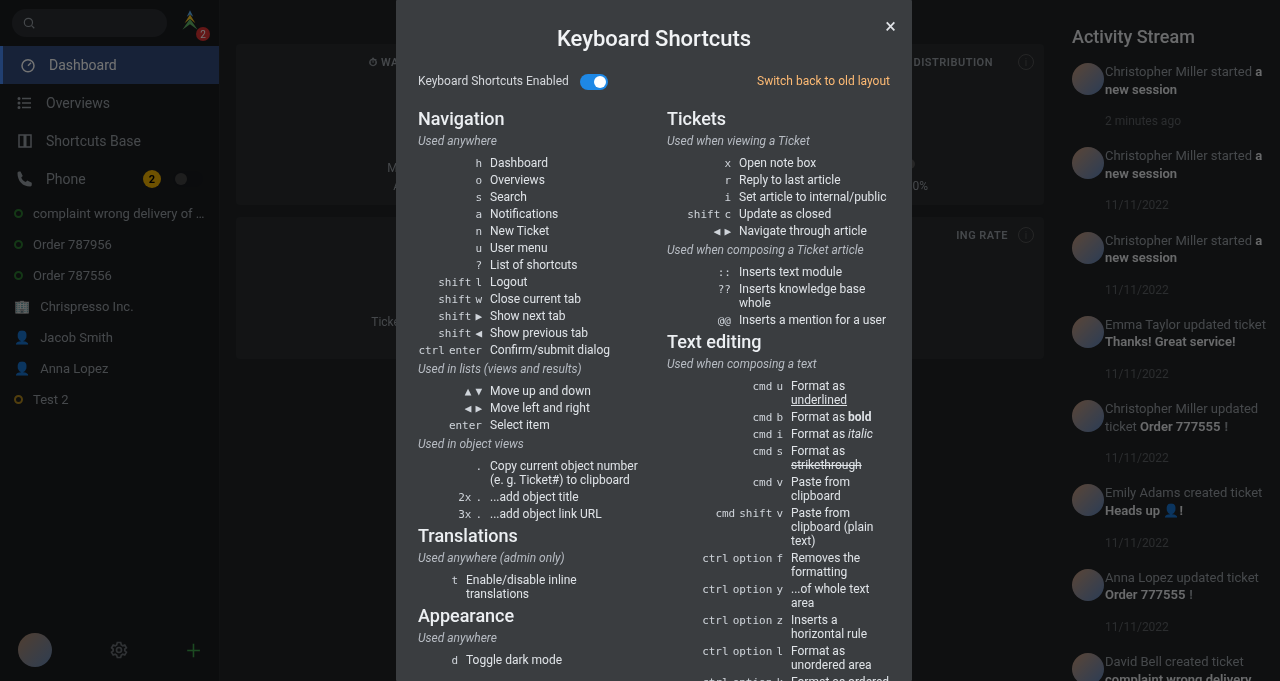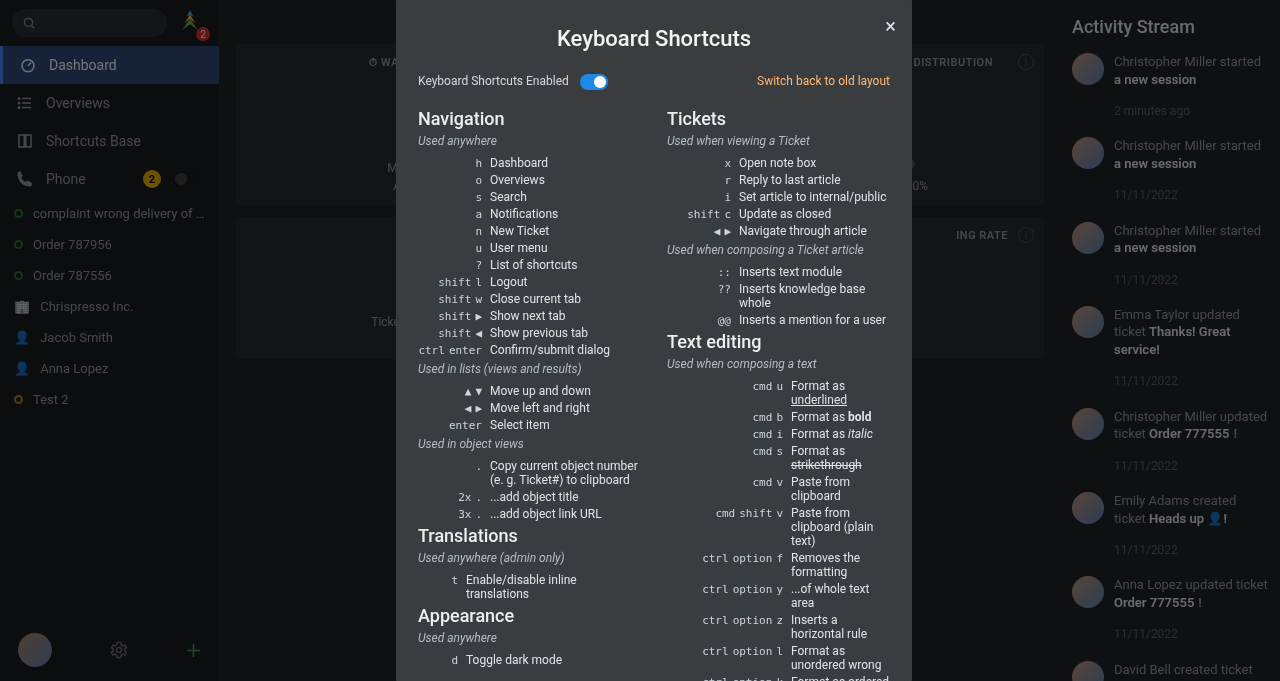--- a/index.html
+++ b/index.html
@@ -191,26 +191,26 @@
   .chan-icons { display:flex; gap:14px; color:#555; font-size:14px; margin:6px 0; }
   .bars-row { display:flex; gap:22px; align-items:flex-end; height:60px; margin:6px 0 10px; }
   .vbar { width:10px; background:#555; border-radius:5px; }
   .pct-row { display:flex; gap:14px; font-size:12px; color:#9aa0a6; }
   .lock-ico { font-size:40px; color:#3fa54b; margin:8px 0; }
   .file-ico { font-size:40px; color:#b58b1e; margin:8px 0; }
   
   .activity {
     width: 220px;
     background: #222426;
-    padding: 16px 12px;
+    padding: 26px 12px;
     overflow-y: auto;
     font-size: 13px;
   }
   .activity h2 { margin:0 0 16px; font-size:18px; color:#e8eaed; font-weight:500;}
-  .act-item { display:flex; gap:10px; margin-bottom:18px; align-items:flex-start;}
+  .act-item { display:flex; gap:1px; margin-bottom:18px; align-items:flex-start;}
   .act-item .av { width:32px; height:32px; border-radius:50%; background:linear-gradient(135deg,#c89a7a,#5f87be); flex:0 0 auto;}
   .act-item .txt { flex:1; color:#9aa0a6; line-height:1.35;}
   .act-item .txt b { color:#e8eaed; font-weight:600;}
   .act-item .meta { color:#606468; font-size:12px; margin-top:15px;}
   .act-item .exc { color:#9aa0a6; font-weight:700; margin-left:4px;}
   
   .overlay {
     position: absolute;
     inset: 0;
     background: rgba(0,0,0,0.55);
@@ -771,21 +771,21 @@
             <span class="kbd">z</span>
           </span>
           <span class="desc">Inserts a horizontal rule</span>
         </div>
         <div class="sc-row kxl">
           <span class="keywrap">
             <span class="kbd">ctrl</span>
             <span class="kbd">option</span>
             <span class="kbd">l</span>
           </span>
-          <span class="desc">Format as unordered wrong</span>
+          <span class="desc">Format as unordered area</span>
         </div>
         <div class="sc-row kxl">
           <span class="keywrap">
             <span class="kbd">ctrl</span>
             <span class="kbd">option</span>
             <span class="kbd">k</span>
           </span>
           <span class="desc">Format as ordered list</span>
         </div>
       </div>

